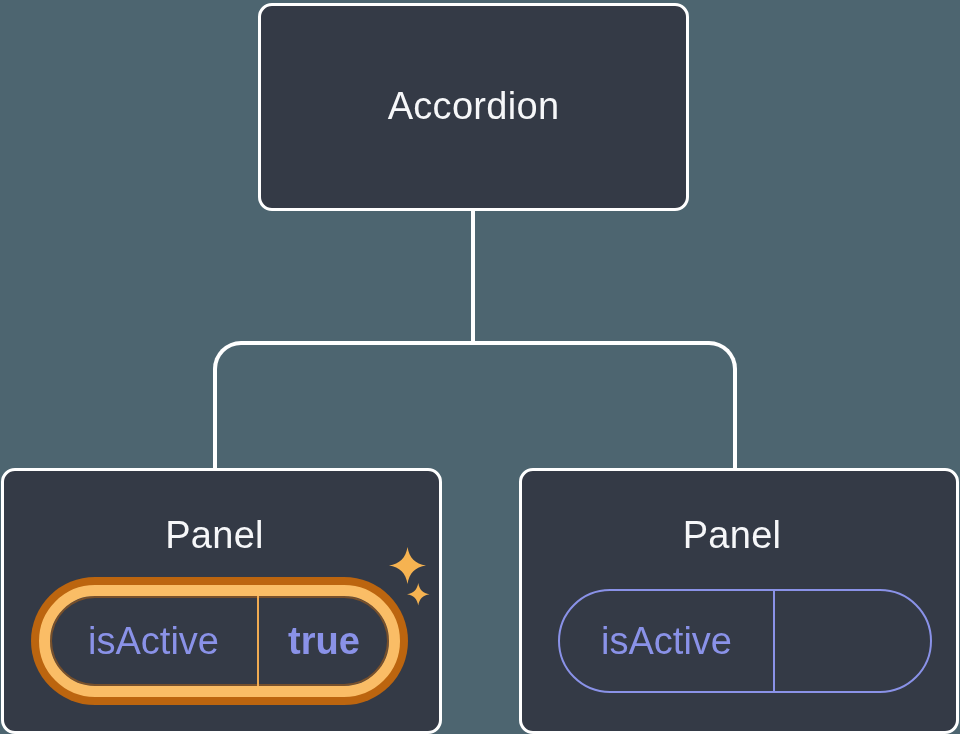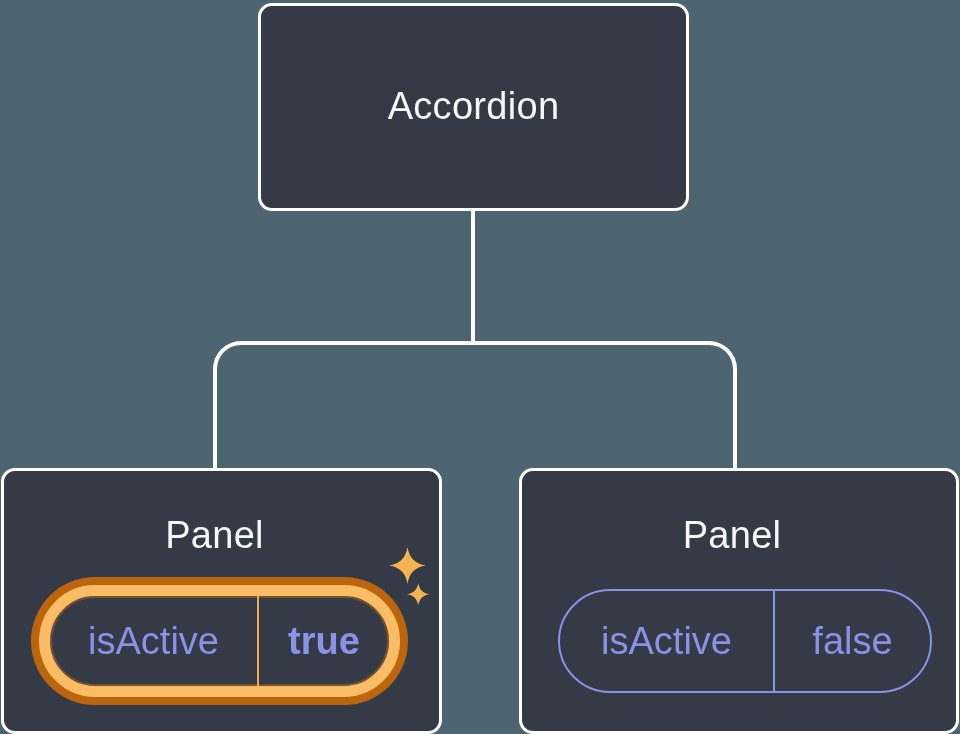--- a/index.html
+++ b/index.html
@@ -112,17 +112,16 @@
       <span class="divider"></span>
       <span class="cell val">true</span>
     </div>
   </div>
 
   <div class="node panel panel-right">
     <div class="node-title panel-title">Panel</div>
     <div class="pill pill-inactive">
       <span class="cell key">isActive</span>
       <span class="divider"></span>
-      <span class="cell val">false</span>
     </div>
   </div>
 
 </div>
 
 </body></html>

